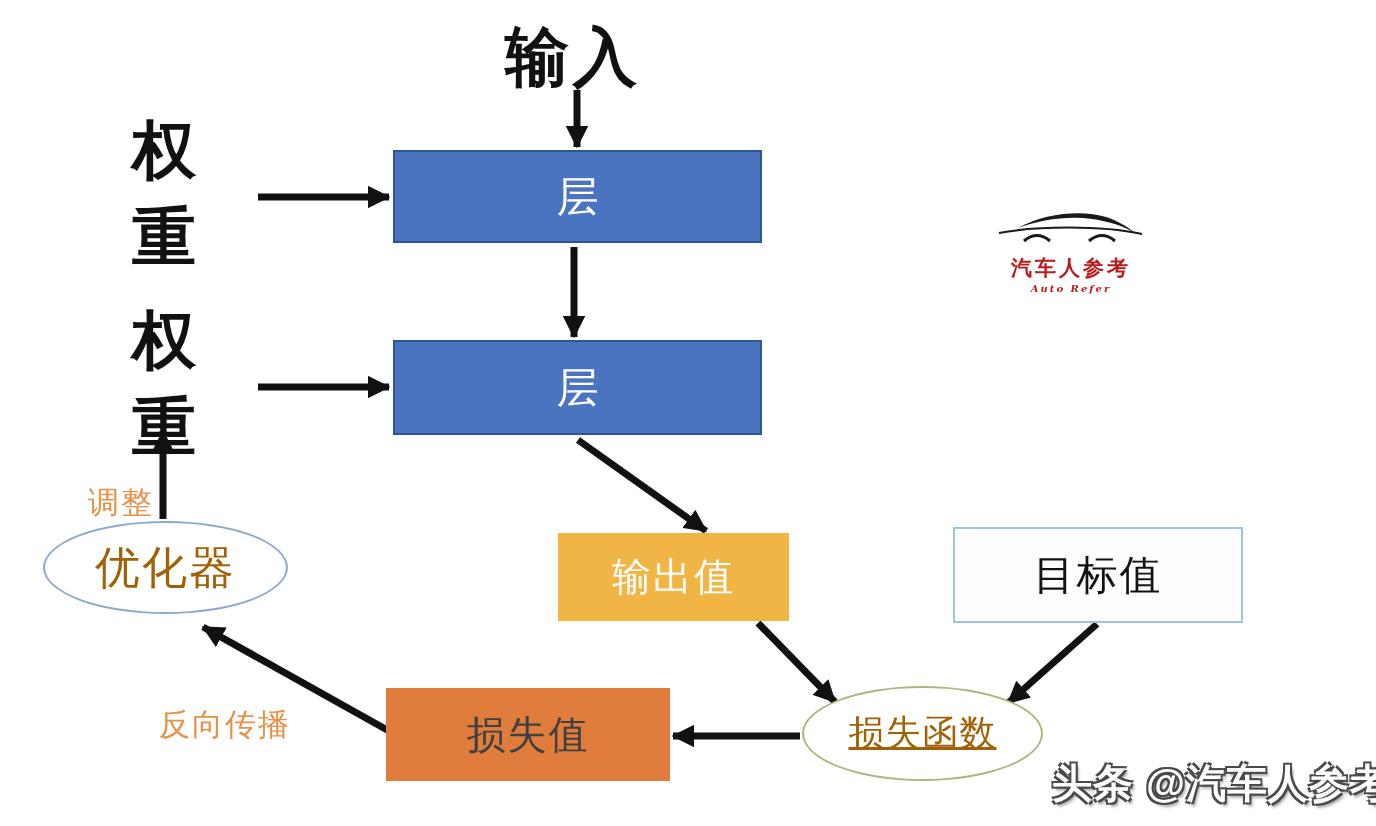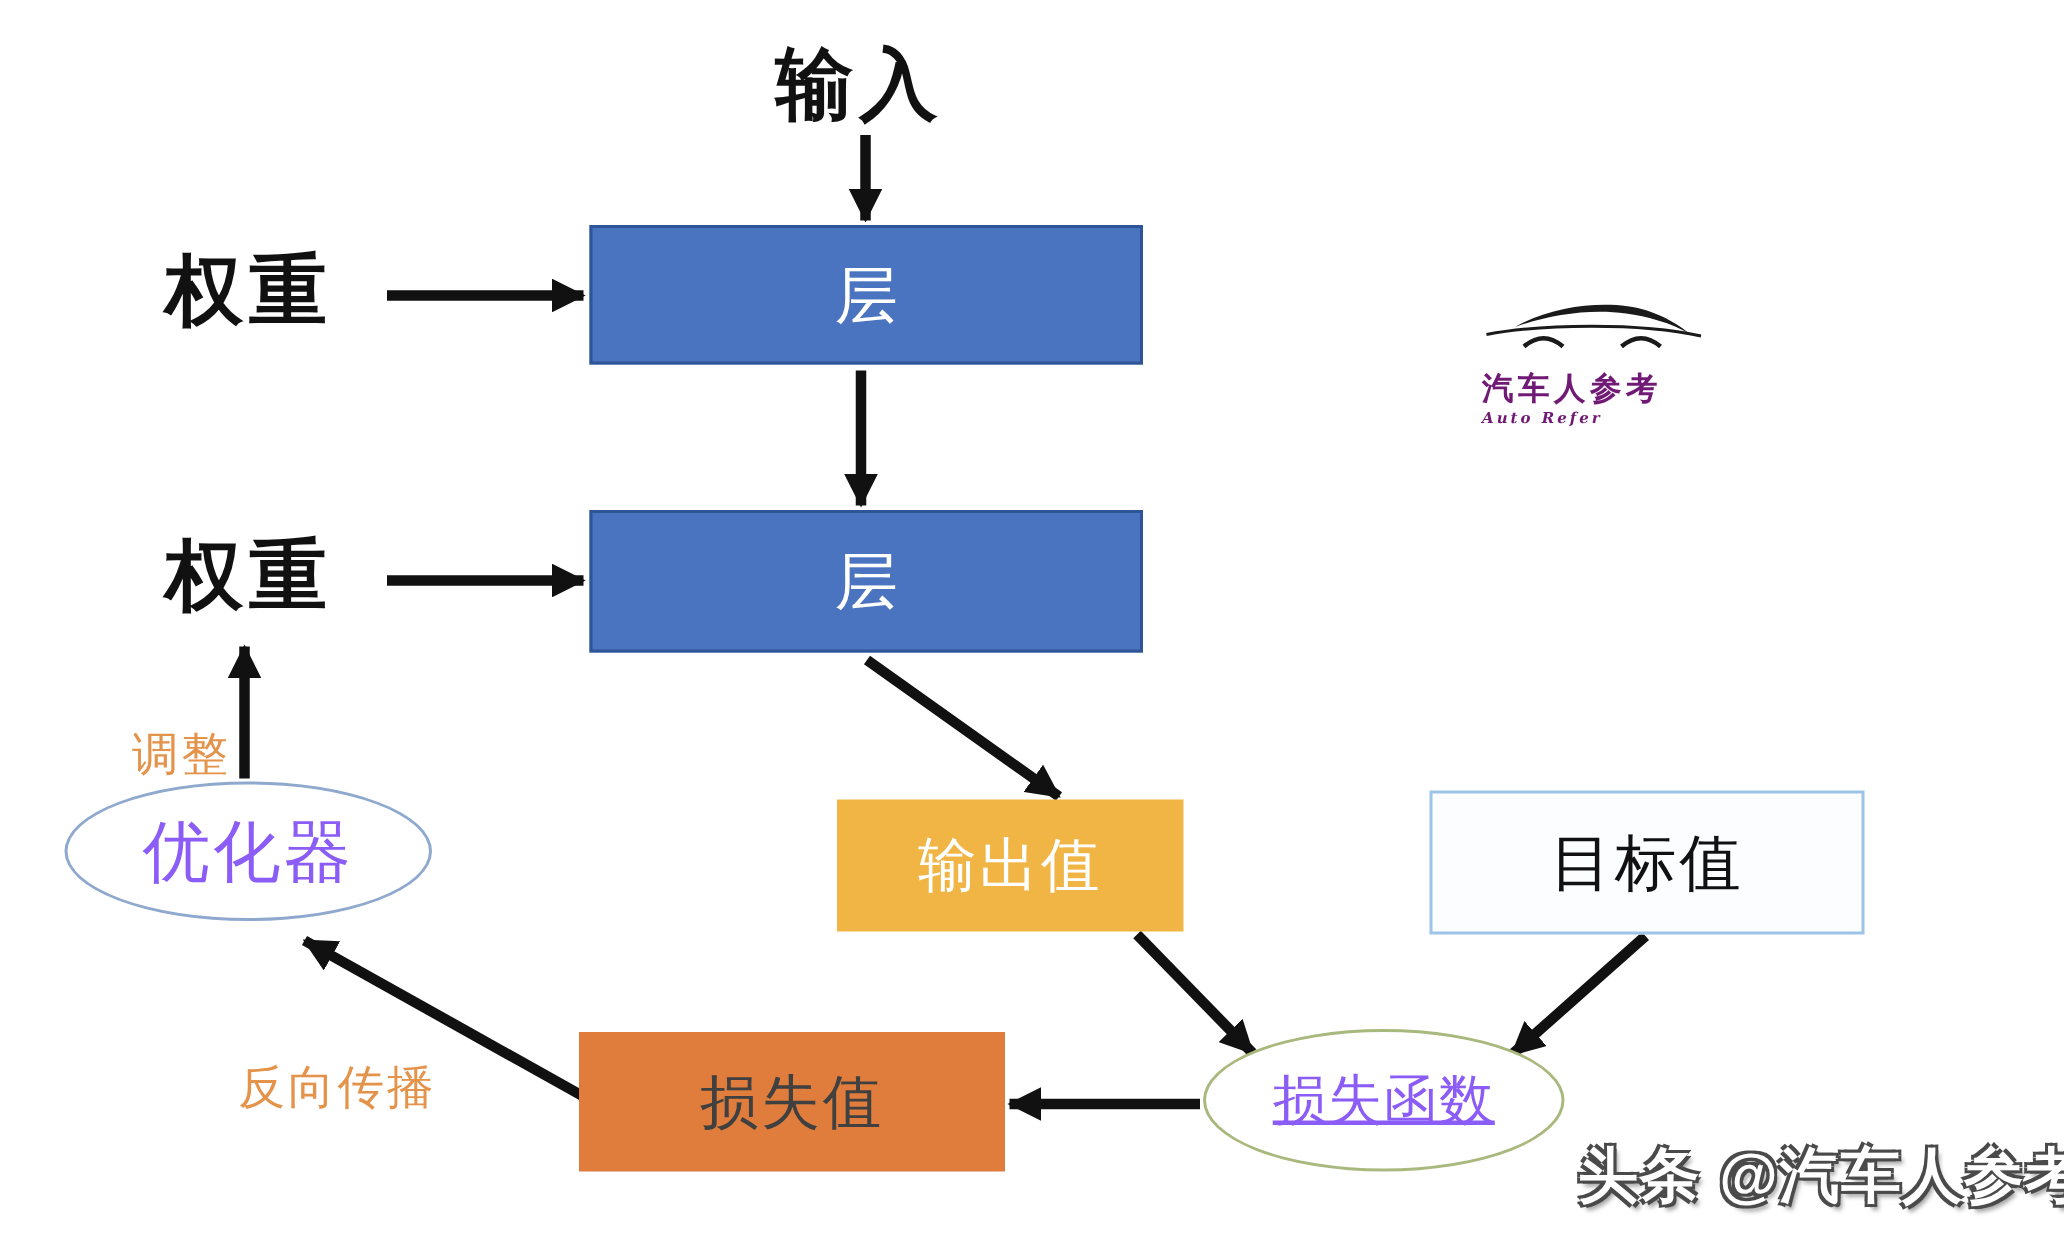--- a/index.html
+++ b/index.html
@@ -20,25 +20,25 @@
     width: 1376px; height: 826px;
     pointer-events: none;
   }
 
   .node {
     position: absolute;
     display: flex;
     align-items: center;
     justify-content: center;
     text-align: center;
-    color: #8b5cf6;
+    color: #a16207;
   }
 
   .free-label {
-    font-size: 52px;
+    font-size: 64px;
     font-weight: 600;
     letter-spacing: 4px;
     color: #111111;
   }
 
   .rect-blue {
     background: #4A74C0;
     border: 2px solid #2E5597;
     color: #ffffff;
     font-size: 42px;
@@ -92,24 +92,24 @@
     color: #E4934B;
     font-size: 31px;
     font-weight: 500;
     letter-spacing: 2px;
     margin-top: 21px;
   }
 
   .logo {
     position: absolute;
     left: 988px;
-    top: 196px;
+    top: 206px;
     width: 166px;
-    text-align: left;
-    color: #701a75;
+    text-align: center;
+    color: #b91c1c;
   }
   .logo-cn {
     font-family: "DejaVu Serif", serif;
     font-weight: bold;
     font-size: 21px;
     letter-spacing: 3px;
     margin-top: -2px;
   }
   .logo-en {
     font-family: "DejaVu Serif", serif;

